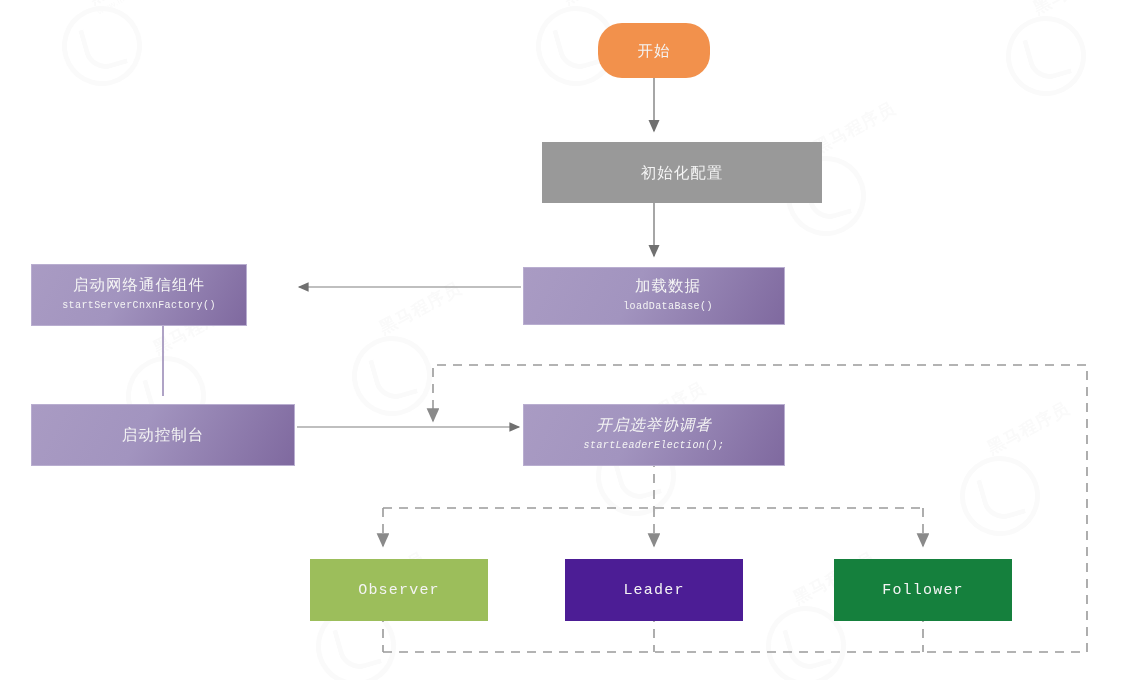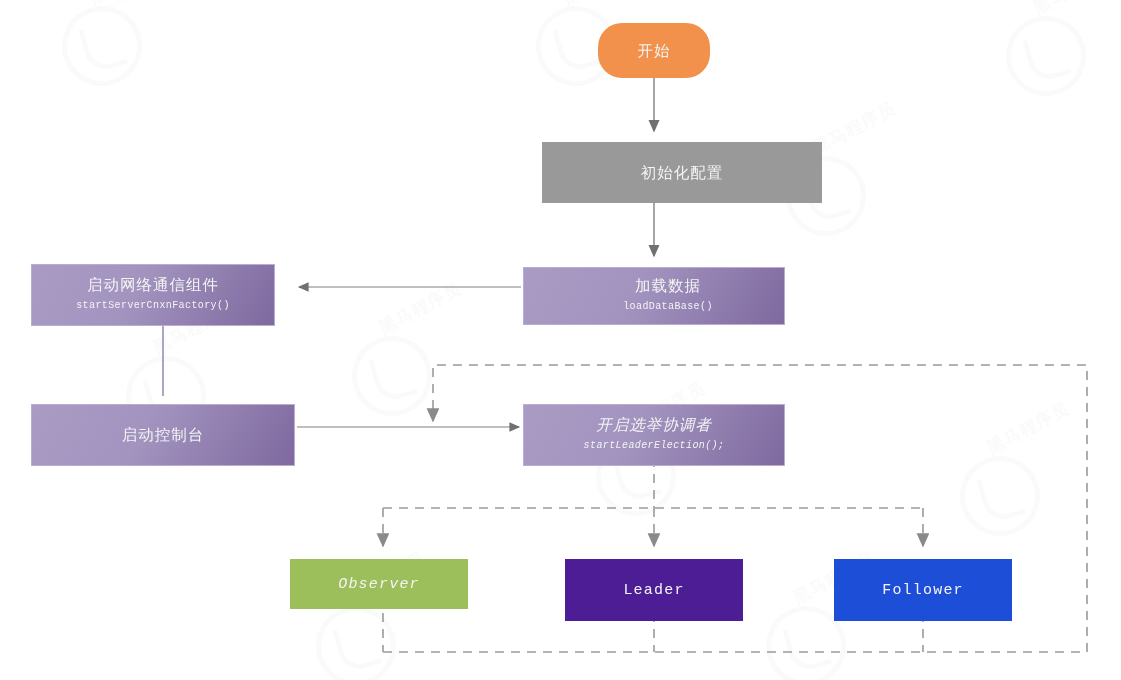--- a/index.html
+++ b/index.html
@@ -31,21 +31,21 @@
   .node .code{font-family:"Liberation Mono",monospace;font-size:10px;line-height:21px;
             letter-spacing:.4px;}
   .node .mono-only{font-family:"Liberation Mono",monospace;font-size:15px;letter-spacing:1.2px;}
 
   .n-start{border-radius:24px;background:#f2914c;}
   .n-gray{background:#999999;}
   .n-purple{background:linear-gradient(118deg,#a99bc3 0%,#a294bf 42%,#7f699f 100%);
             border:1px solid #b9aed0;}
   .n-green{background:#9cbe5b;}
   .n-red{background:#4c1d95;}
-  .n-blue{background:#1d4ed8;}
+  .n-blue{background:#15803d;}
 </style>
 </head>
 <body>
 
 <div id="stage">
 
   <div class="wm-layer">
     <div class="wm" style="left:62px;top:6px;">
         <div class="ring"></div>
         <div class="wtxt">黑马程序员</div>
@@ -134,35 +134,35 @@
 
   <div class="node n-gray" style="left:542px;top:134px;width:280px;height:61px;">
     <div class="cn">初始化配置</div>
   </div>
 
   <div class="node n-purple" style="left:523px;top:259px;width:262px;height:58px;padding-left:28px;">
     <div class="cn">加载数据</div>
     <div class="code">loadDataBase()</div>
   </div>
 
-  <div class="node n-purple" style="left:31px;top:256px;width:244px;height:62px;">
+  <div class="node n-purple" style="left:31px;top:256px;width:216px;height:62px;">
     <div class="cn">启动网络通信组件</div>
     <div class="code">startServerCnxnFactory()</div>
   </div>
 
   <div class="node n-purple" style="left:31px;top:396px;width:264px;height:62px;">
     <div class="cn">启动控制台</div>
   </div>
 
   <div class="node n-purple" style="left:523px;top:396px;width:262px;height:62px;font-style:italic;">
     <div class="cn">开启选举协调者</div>
     <div class="code">startLeaderElection();</div>
   </div>
 
-  <div class="node n-green" style="left:290px;top:551px;width:178px;height:50px;font-style:italic;">
+  <div class="node n-green" style="left:310px;top:551px;width:178px;height:62px;">
     <div class="mono-only">Observer</div>
   </div>
 
   <div class="node n-red" style="left:565px;top:551px;width:178px;height:62px;">
     <div class="mono-only">Leader</div>
   </div>
 
   <div class="node n-blue" style="left:834px;top:551px;width:178px;height:62px;">
     <div class="mono-only">Follower</div>
   </div>

